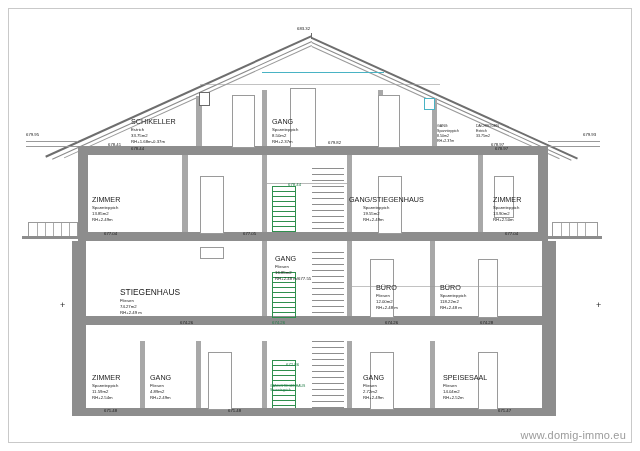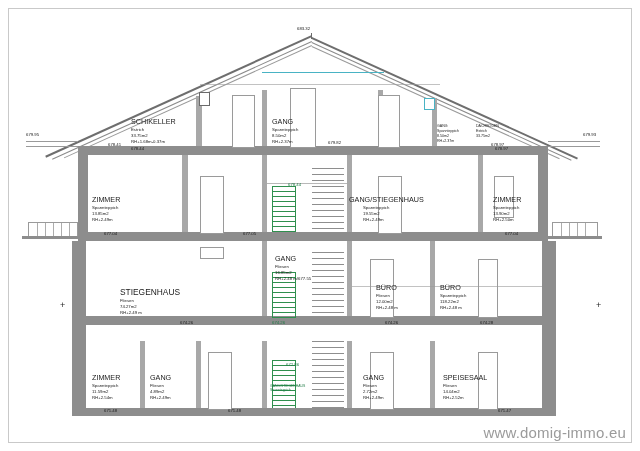--- a/index.html
+++ b/index.html
@@ -44,21 +44,21 @@
   .win{position:absolute;border:1px solid #9a9a9a;background:#fff;}
   .win-dk{position:absolute;border:1px solid #6a6a6a;background:#fff;}
   .win-cy{position:absolute;border:1px solid #49b3c4;background:#fff;}
 
   
   .rail{position:absolute;border:1px solid #9a9a9a;background:#fff;}
   .rail i{position:absolute;top:0;bottom:0;width:1px;background:#adadad;}
 
   .watermark{
     position:absolute;right:14px;bottom:10px;
-    font-size:15px;color:#9b9b9b;letter-spacing:.2px;
+    font-size:11px;color:#9b9b9b;letter-spacing:.2px;
     font-family:"Liberation Sans", sans-serif;
     margin-top:41px;
   }
   .plus{position:absolute;color:#2b2b2b;font-size:9px;}
   .tick{position:absolute;background:#6a6a6a;}
 </style>
 </head>
 <body>
 
 <div id="stage">

